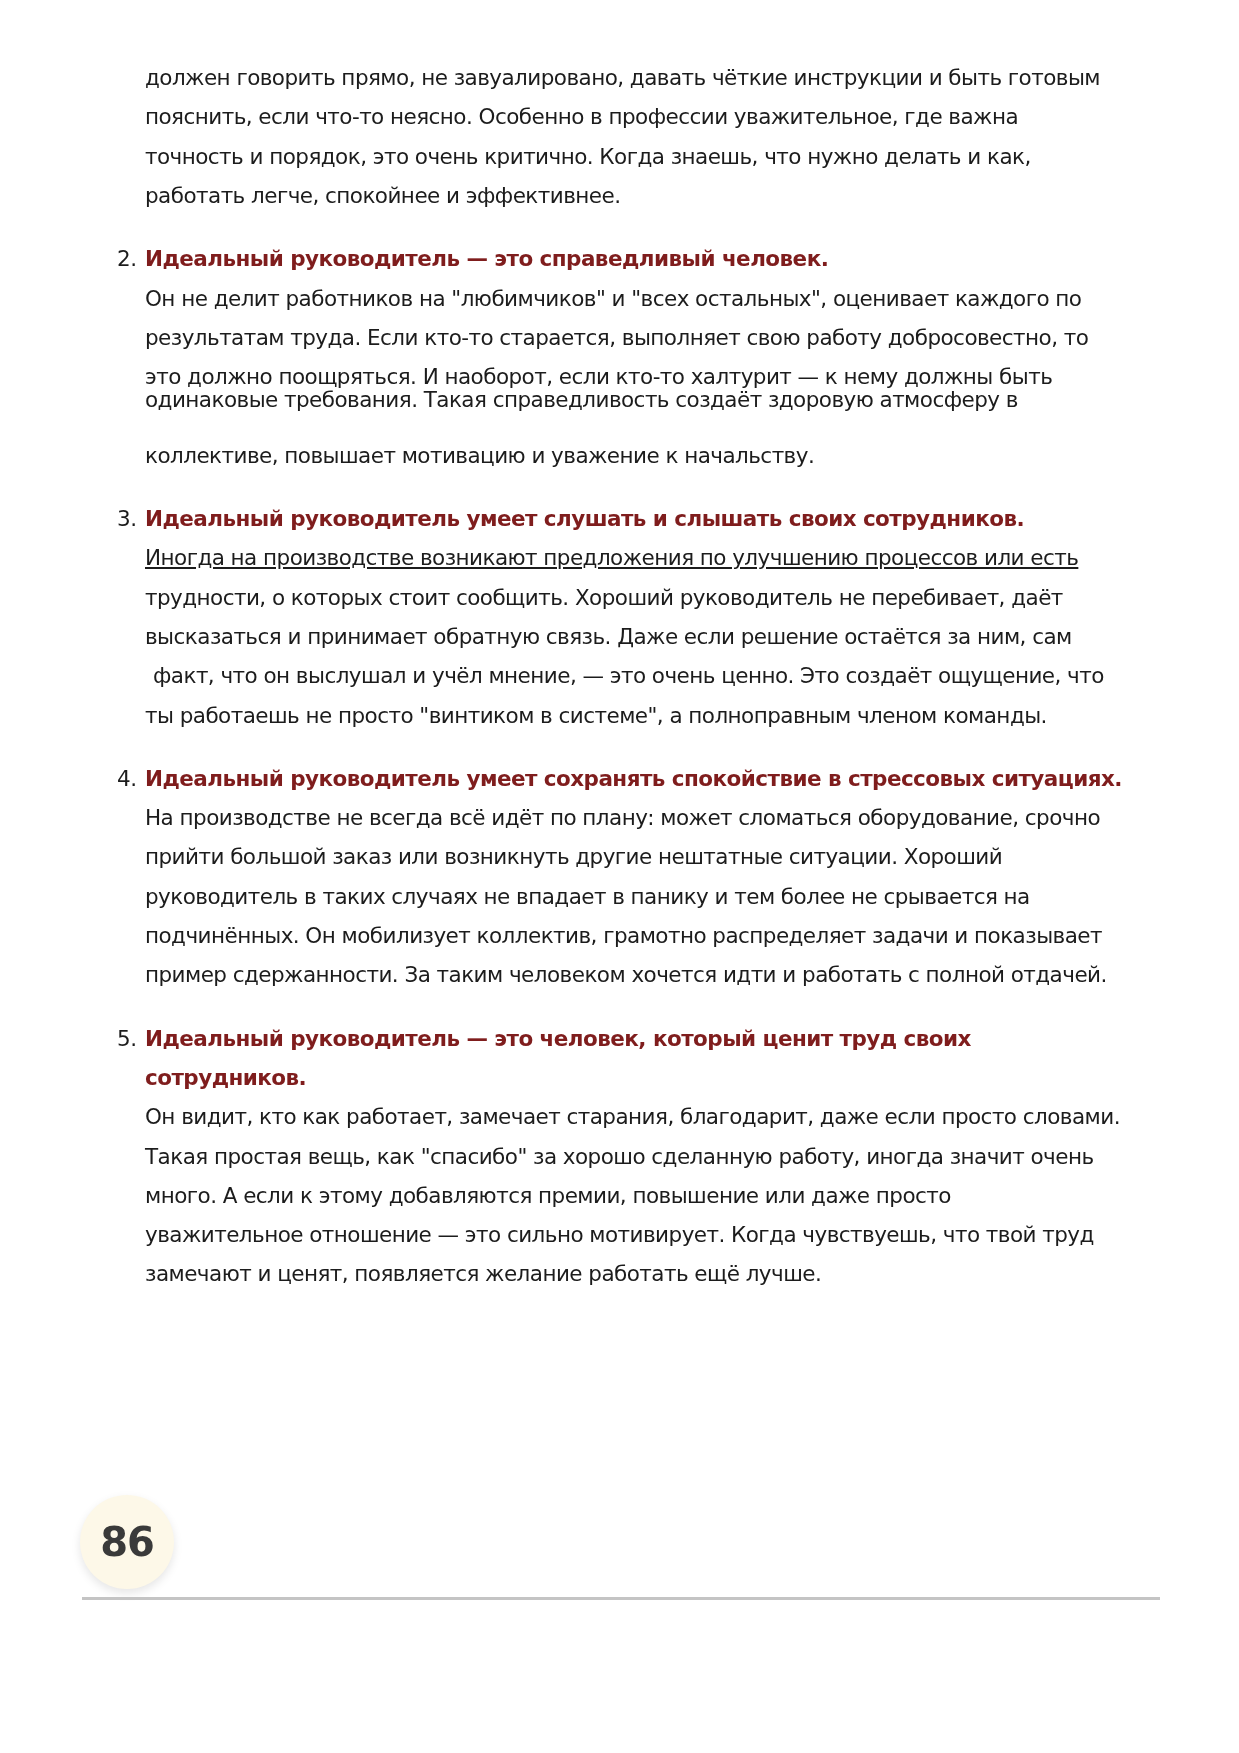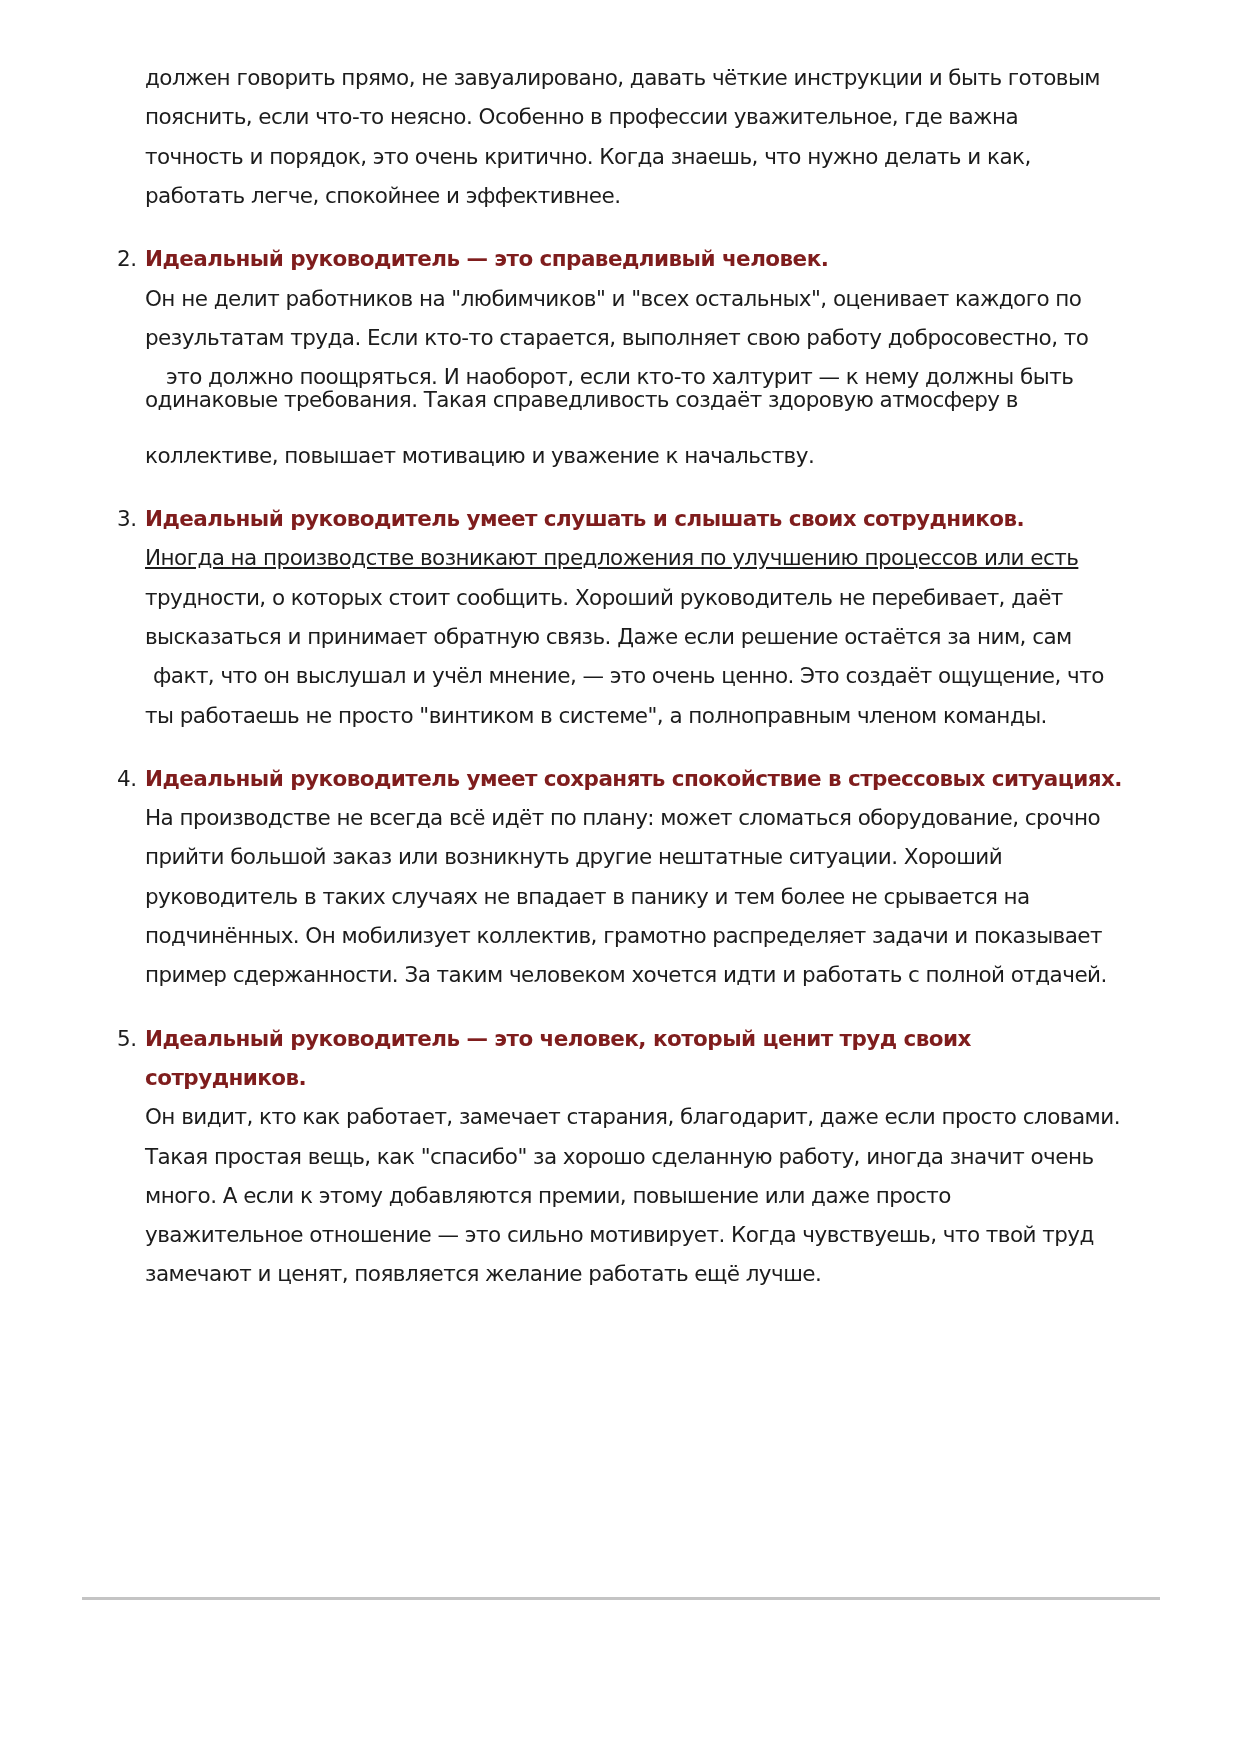--- a/index.html
+++ b/index.html
@@ -22,21 +22,21 @@
 <div class="page">
   <div id="content">
       <div class="line" style="top: 58px;">должен говорить прямо, не завуалировано, давать чёткие инструкции и быть готовым</div>
       <div class="line" style="top: 97.3px;">пояснить, если что-то неясно. Особенно в профессии уважительное, где важна</div>
       <div class="line" style="top: 136.6px;">точность и порядок, это очень критично. Когда знаешь, что нужно делать и как,</div>
       <div class="line" style="top: 175.9px;">работать легче, спокойнее и эффективнее.</div>
       <div class="num" style="top: 239.2px;">2.</div>
       <div class="line bold" style="top: 239.2px;">Идеальный руководитель — это справедливый человек.</div>
       <div class="line" style="top: 278.5px;">Он не делит работников на "любимчиков" и "всех остальных", оценивает каждого по</div>
       <div class="line" style="top: 317.8px;">результатам труда. Если кто-то старается, выполняет свою работу добросовестно, то</div>
-      <div class="line" style="top: 357.1px; margin-left: 21px;">это должно поощряться. И наоборот, если кто-то халтурит — к нему должны быть</div>
+      <div class="line" style="top: 357.1px;">это должно поощряться. И наоборот, если кто-то халтурит — к нему должны быть</div>
       <div class="line" style="top: 380px;">одинаковые требования. Такая справедливость создаёт здоровую атмосферу в</div>
       <div class="line" style="top: 435.7px;">коллективе, повышает мотивацию и уважение к начальству.</div>
       <div class="num" style="top: 499px;">3.</div>
       <div class="line bold" style="top: 499px;">Идеальный руководитель умеет слушать и слышать своих сотрудников.</div>
       <div class="line" style="top: 538.3px; text-decoration: underline;">Иногда на производстве возникают предложения по улучшению процессов или есть</div>
       <div class="line" style="top: 577.6px;">трудности, о которых стоит сообщить. Хороший руководитель не перебивает, даёт</div>
       <div class="line" style="top: 616.9px;">высказаться и принимает обратную связь. Даже если решение остаётся за ним, сам</div>
       <div class="line" style="top: 656.2px; margin-left: 8px;">факт, что он выслушал и учёл мнение, — это очень ценно. Это создаёт ощущение, что</div>
       <div class="line" style="top: 695.5px;">ты работаешь не просто "винтиком в системе", а полноправным членом команды.</div>
       <div class="num" style="top: 758.8px;">4.</div>
@@ -49,14 +49,17 @@
       <div class="num" style="top: 1018.6px;">5.</div>
       <div class="line bold" style="top: 1018.6px;">Идеальный руководитель — это человек, который ценит труд своих</div>
       <div class="line bold" style="top: 1057.9px;">сотрудников.</div>
       <div class="line" style="top: 1097.2px;">Он видит, кто как работает, замечает старания, благодарит, даже если просто словами.</div>
       <div class="line" style="top: 1136.5px;">Такая простая вещь, как "спасибо" за хорошо сделанную работу, иногда значит очень</div>
       <div class="line" style="top: 1175.8px;">много. А если к этому добавляются премии, повышение или даже просто</div>
       <div class="line" style="top: 1215.1px;">уважительное отношение — это сильно мотивирует. Когда чувствуешь, что твой труд</div>
       <div class="line" style="top: 1254.4px;">замечают и ценят, появляется желание работать ещё лучше.</div>
     </div>
 
+  <div class="badge">
+    <span>86</span>
+  </div>
   <div class="rule"></div>
 </div>
 
 </body></html>

